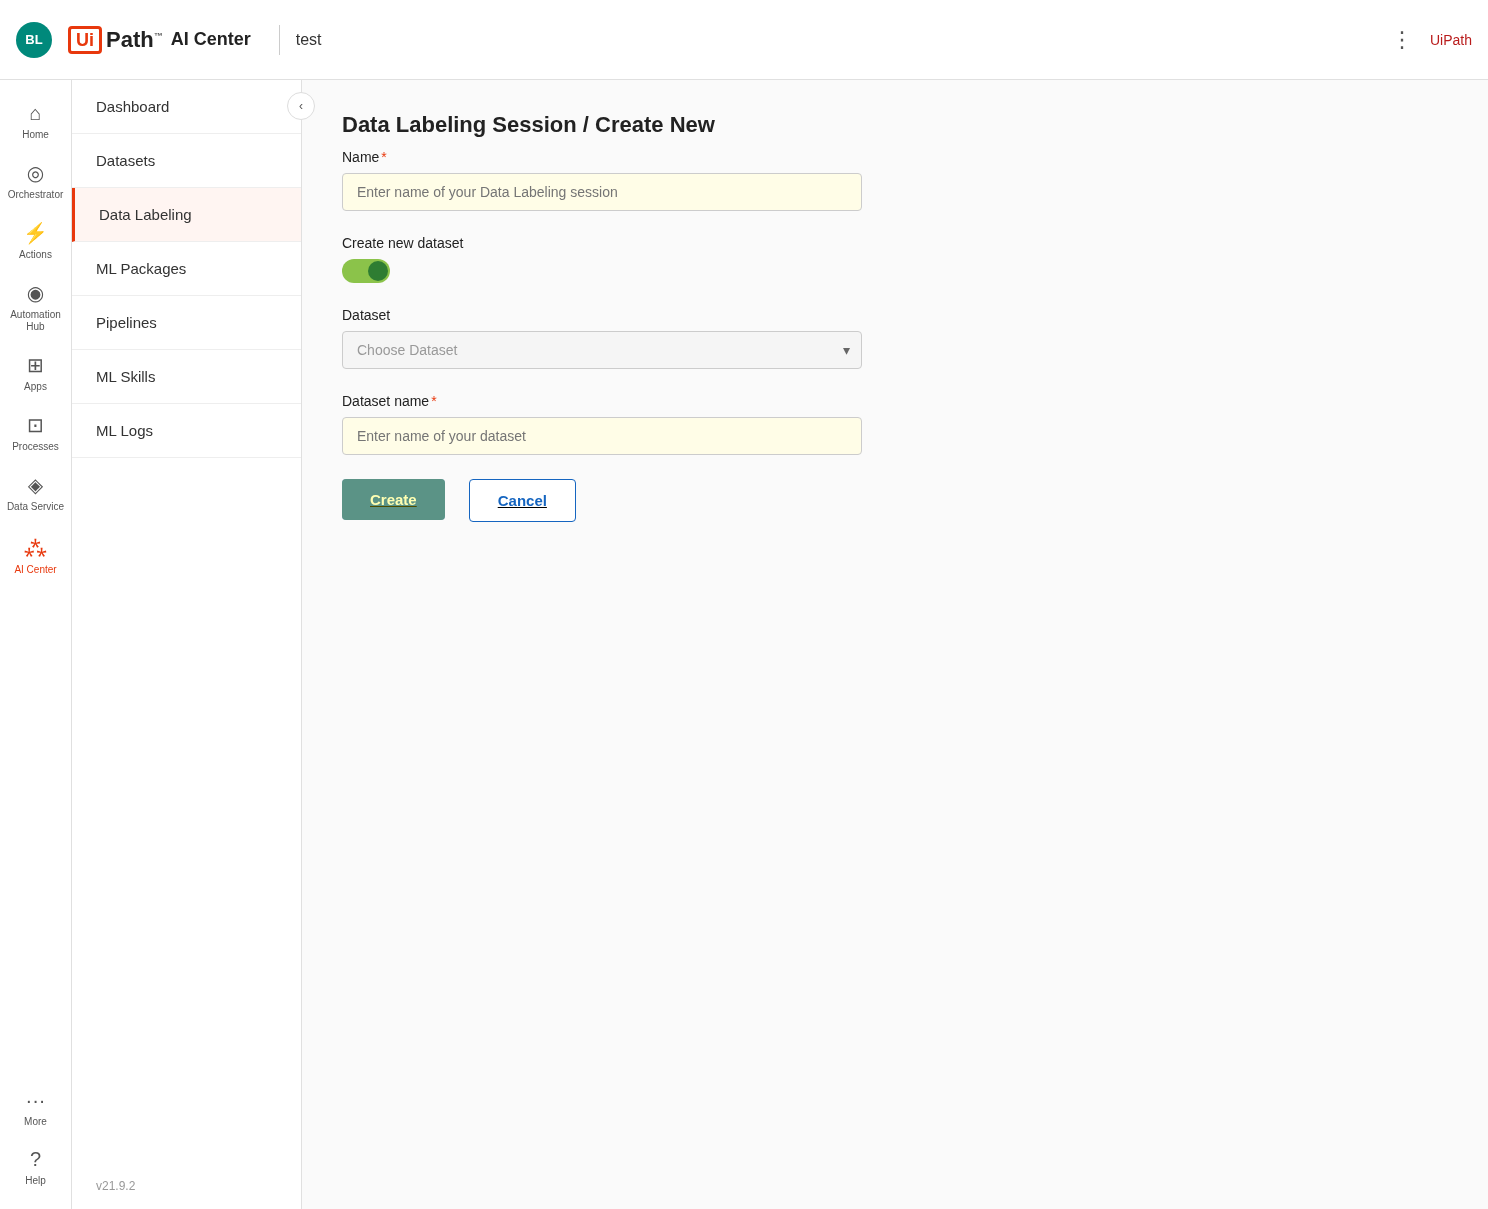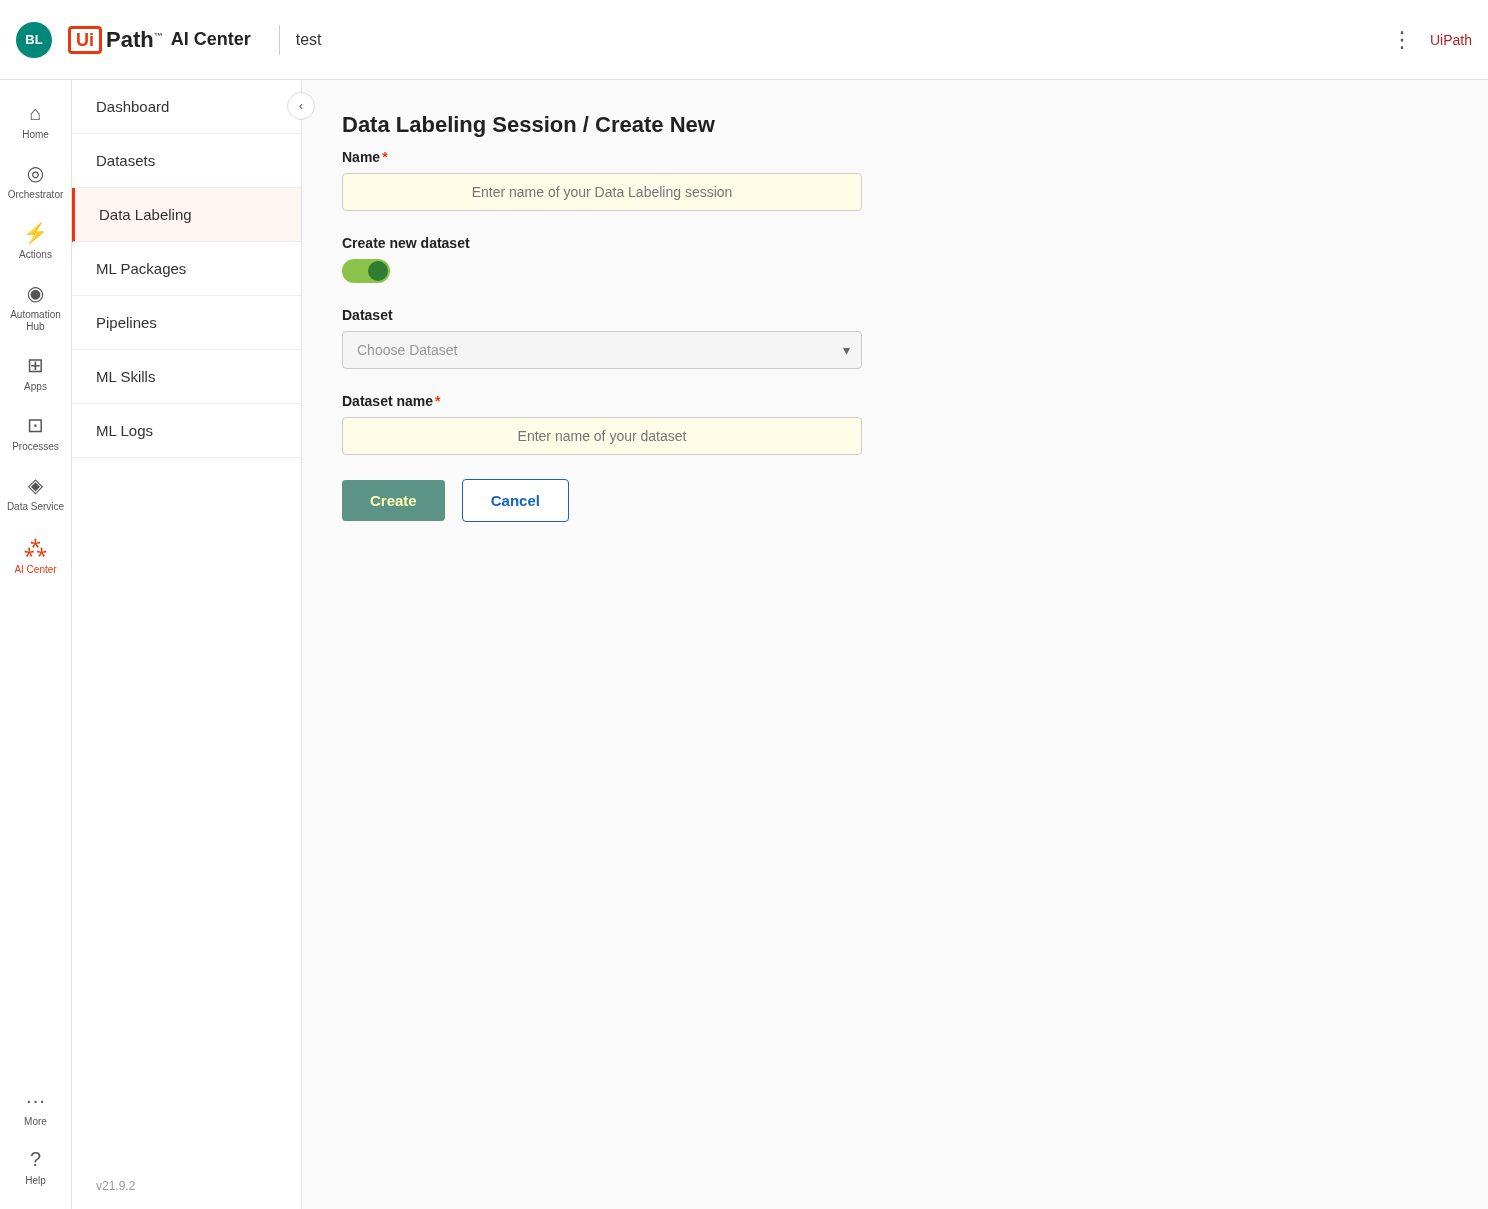--- a/index.html
+++ b/index.html
@@ -75,27 +75,27 @@
 
     .page-title {
       font-size: 22px; font-weight: 700; color: #222; margin-bottom: 11px;
     }
 
     .form-section { max-width: 520px; }
 
     .form-group { margin-bottom: 24px; }
 
     .form-label {
-      font-size: 14px; font-weight: 700; color: #222; margin-bottom: 8px; display: block;
+      font-size: 14px; font-weight: 400; color: #222; margin-bottom: 8px; display: block;
     }
     .form-label .required { color: #e8380d; margin-left: 2px; }
 
     .form-input {
       width: 100%; padding: 10px 14px; border: 1px solid #ccc; border-radius: 4px;
-      font-size: 14px; color: #999; background: #fff; outline: none; text-align: center;
+      font-size: 14px; color: #999; background: #fff; outline: none;
     }
     .form-input.highlighted { background: #fffde7; border-color: #ccc; }
 
     .form-select {
       width: 100%; padding: 10px 14px; border: 1px solid #ccc; border-radius: 4px;
       font-size: 14px; color: #999; background: #f5f5f5; outline: none;
       appearance: none; cursor: pointer; display: flex; align-items: center;
       justify-content: space-between; position: relative;
     }
     .select-wrapper { position: relative; }
@@ -121,21 +121,21 @@
     }
 
     
     .form-textarea {
       width: 100%; padding: 10px 14px; border: 1px solid #ccc; border-radius: 4px;
       font-size: 14px; color: #999; background: #fff; outline: none;
       resize: vertical; min-height: 100px; font-family: inherit;
     }
 
     
-    .btn-row { display: flex; gap: 17px; margin-top: 8px; align-items: center; }
+    .btn-row { display: flex; gap: 24px; margin-top: 8px; align-items: flex-start; text-decoration: underline; }
     .btn-create {
       padding: 12px 28px; background: #1565c0; color: #fff;
       border: none; border-radius: 4px; font-size: 15px; font-weight: 700;
       cursor: pointer; position: relative; overflow: hidden;
     }
     .btn-create .btn-highlight {
       position: absolute; top: 0; left: 0; right: 0; bottom: 0;
       background: rgba(255,255,0,0.3); pointer-events: none;
     }
     .btn-cancel {

